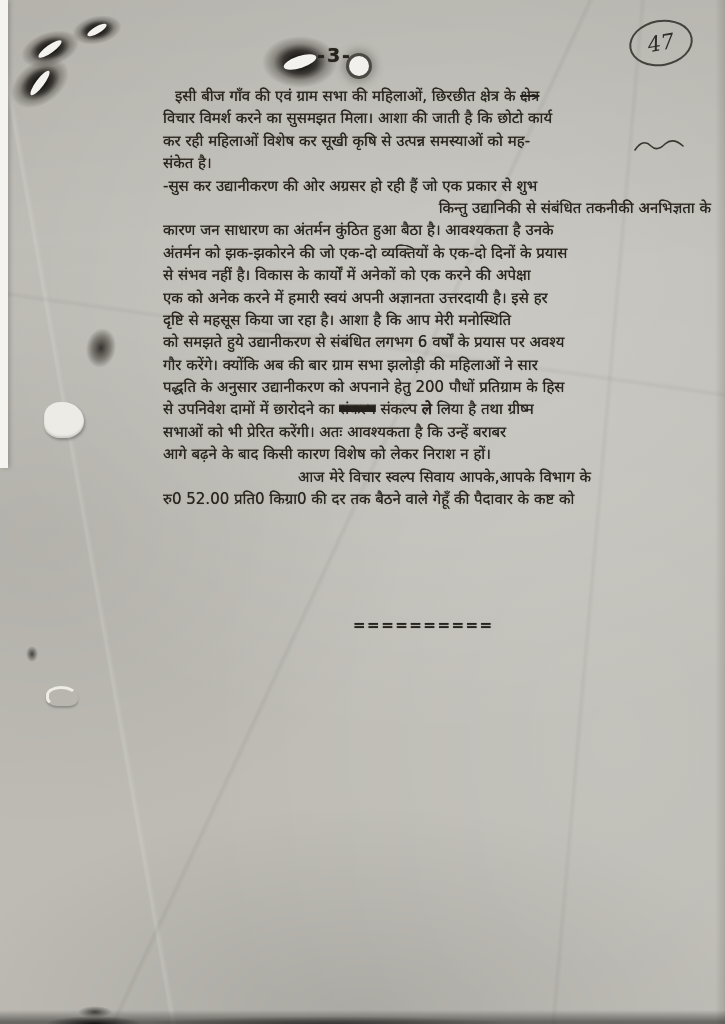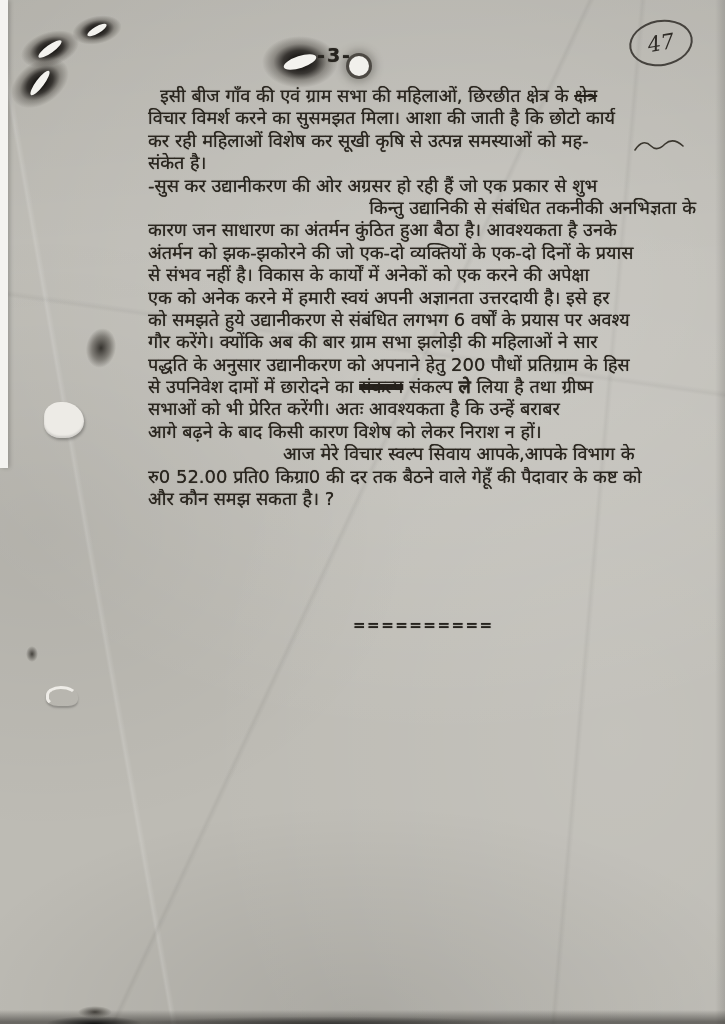--- a/index.html
+++ b/index.html
@@ -53,22 +53,22 @@
   .curl{position:absolute;background:transparent;border:3px solid #eeece7;border-color:#eeece7 transparent transparent #eeece7;
     border-radius:60% 70% 40% 50%;box-shadow:0 2px 2px rgba(0,0,0,.22);}
 
   .page-number{position:absolute;left:317px;top:44px;font-size:19px;font-weight:bold;
     letter-spacing:2px;color:#27241f;text-shadow:0 0 1px rgba(30,26,22,.8);}
   .corner-number{position:absolute;left:629px;top:20px;width:60px;height:42px;
     border:2px solid rgba(48,45,40,.85);border-radius:50%;transform:rotate(-10deg);
     display:flex;align-items:center;justify-content:center;
     font-family:"DejaVu Serif",serif;font-style:italic;font-size:21px;color:#2f2c27;}
 
-  .doc-text{position:absolute;left:148px;top:85px;width:548px;color:var(--ink);
-    font-size:18px;line-height:22.4px;white-space:nowrap;
+  .doc-text{position:absolute;left:163px;top:85px;width:548px;color:var(--ink);
+    font-size:15px;line-height:22.4px;white-space:nowrap;
     text-shadow:0 0 .7px rgba(38,33,27,.85);}
   .line{height:22.4px;}
   .seg{display:inline;}
   .strike{text-decoration:line-through;text-decoration-thickness:2px;text-decoration-color:rgba(35,31,26,.9);}
   .heavy{text-decoration-thickness:6px;}
   .bold{font-weight:bold;}
 
   .divider{position:absolute;left:353px;top:616px;font-size:15px;font-weight:bold;
     letter-spacing:1.5px;color:#27241f;text-shadow:0 0 .8px rgba(30,26,22,.8);}
 
@@ -121,29 +121,29 @@
         <div class="line"><span class="seg">कर रही महिलाओं विशेष कर सूखी कृषि से उत्पन्न समस्याओं को मह-</span></div>
         <div class="line"><span class="seg">संकेत है।</span></div>
         <div class="line"><span class="seg">-सुस कर उद्यानीकरण की ओर अग्रसर हो रही हैं जो एक प्रकार से शुभ</span></div>
       </div>
       <div>
         <div class="line" style="padding-left: 135px; text-align: right;"><span class="seg">किन्तु उद्यानिकी से संबंधित तकनीकी अनभिज्ञता के</span></div>
         <div class="line"><span class="seg">कारण जन साधारण का अंतर्मन कुंठित हुआ बैठा है। आवश्यकता है उनके</span></div>
         <div class="line"><span class="seg">अंतर्मन को झक-झकोरने की जो एक-दो व्यक्तियों के एक-दो दिनों के प्रयास</span></div>
         <div class="line"><span class="seg">से संभव नहीं है। विकास के कार्यों में अनेकों को एक करने की अपेक्षा</span></div>
         <div class="line"><span class="seg">एक को अनेक करने में हमारी स्वयं अपनी अज्ञानता उत्तरदायी है। इसे हर</span></div>
+        <div class="line"><span class="seg">दृष्टि से महसूस किया जा रहा है। आशा है कि आप मेरी मनोस्थिति</span></div>
         <div class="line"><span class="seg">को समझते हुये उद्यानीकरण से संबंधित लगभग 6 वर्षों के प्रयास पर अवश्य</span></div>
         <div class="line"><span class="seg">गौर करेंगे। क्योंकि अब की बार ग्राम सभा झलोड़ी की महिलाओं ने सार</span></div>
         <div class="line"><span class="seg">पद्धति के अनुसार उद्यानीकरण को अपनाने हेतु 200 पौधों प्रतिग्राम के हिस</span></div>
         <div class="line"><span class="seg">से उपनिवेश दामों में छारोदने का </span><span class="seg strike heavy">संकल्प</span><span class="seg"> संकल्प </span><span class="seg bold">ले</span><span class="seg"> लिया है तथा ग्रीष्म</span></div>
         <div class="line"><span class="seg">सभाओं को भी प्रेरित करेंगी। अतः आवश्यकता है कि उन्हें बराबर</span></div>
         <div class="line"><span class="seg">आगे बढ़ने के बाद किसी कारण विशेष को लेकर निराश न हों।</span></div>
       </div>
       <div>
         <div class="line" style="padding-left: 135px;"><span class="seg">आज मेरे विचार स्वल्प सिवाय आपके,आपके विभाग के</span></div>
         <div class="line"><span class="seg">रु0 52.00 प्रति0 किग्रा0 की दर तक बैठने वाले गेहूँ की पैदावार के कष्ट को</span></div>
-        <div class="line"><span class="seg">और कौन समझ सकता है। ?</span></div>
       </div>
     </div>
 
   <div class="divider">==========</div>
 
 </div>
 
 </body></html>

